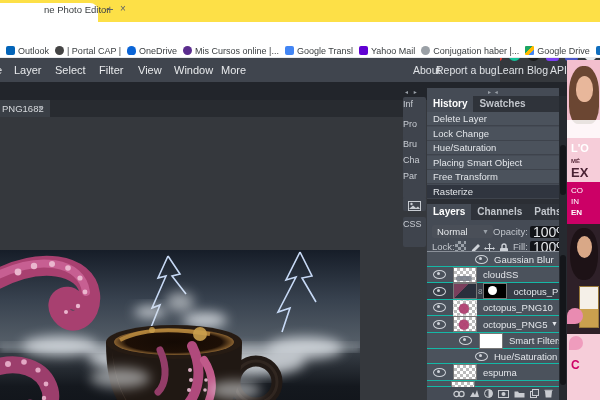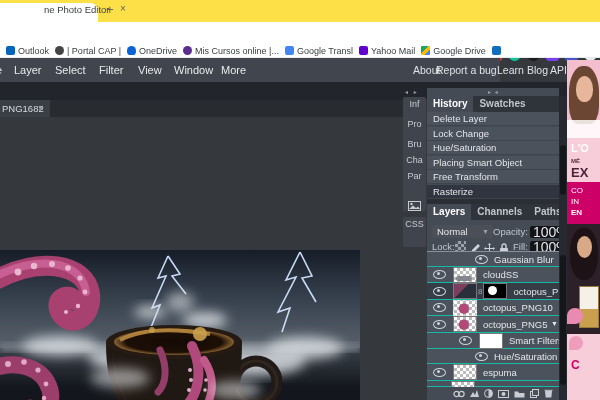--- a/index.html
+++ b/index.html
@@ -49,21 +49,21 @@
      font-size:9.5px;line-height:17px;padding-left:2px;box-sizing:border-box;}
   #doc-tab-close{left:38px;top:100px;color:#aab0b7;font-size:9px;line-height:17px;}
 
   
   #canvas{left:0;top:117px;width:405px;height:283px;background:#35383d;}
   #artwork{left:0;top:133px;width:360px;height:251px;}
 
   
   #strip-arrows{left:405px;top:88px;font-size:6px;color:#9aa0a8;letter-spacing:2px;}
   .strip-tab{left:403px;width:23px;height:30px;background:#3f444d;color:#c8ccd2;font-size:9px;
-     line-height:15px;text-align:center;border-radius:2px;}
+     line-height:15px;text-align:left;border-radius:2px;}
   #strip-img-tab{left:403px;top:197px;width:23px;height:14px;background:#3f444d;border-radius:2px;}
 
   
   #panel{left:427px;top:88px;width:132px;height:312px;background:#454b55;}
   #panel-arrows{left:488px;top:88px;font-size:6px;color:#9aa0a8;letter-spacing:1px;}
   .ptabs{left:427px;width:132px;height:16px;background:#2f333a;display:flex;}
   .ptab{font-size:10px;color:#c2c6cc;line-height:16px;padding:0 6px;font-weight:bold;}
   .ptab.active{background:#454b55;color:#fff;}
   .hrow{left:427px;width:132px;height:14px;background:#4b525c;border-bottom:1px solid #3e434c;
      color:#e3e6ea;font-size:9.5px;line-height:14px;padding-left:6px;box-sizing:border-box;}
@@ -143,20 +143,24 @@
     </span>
   <span class="bm">
       <span class="fav" style="background:#4285f4;"></span>
       <span>Google Transl</span>
     </span>
   <span class="bm">
       <span class="fav" style="background:#6001d2;"></span>
       <span>Yahoo Mail</span>
     </span>
   <span class="bm">
+      <span class="fav" style="background:#9aa0a6;border-radius:50%;"></span>
+      <span>Conjugation haber |...</span>
+    </span>
+  <span class="bm">
       <span class="fav" style="background:linear-gradient(135deg,#1da462 0 40%,#ffba00 40% 70%,#4285f4 70%);border-radius:1px;"></span>
       <span>Google Drive</span>
     </span>
   <span class="bm">
       <span class="fav" style="background:#106ebe;"></span>
     </span>
 
 </div>
 
 <div id="menubar" class="abs">

